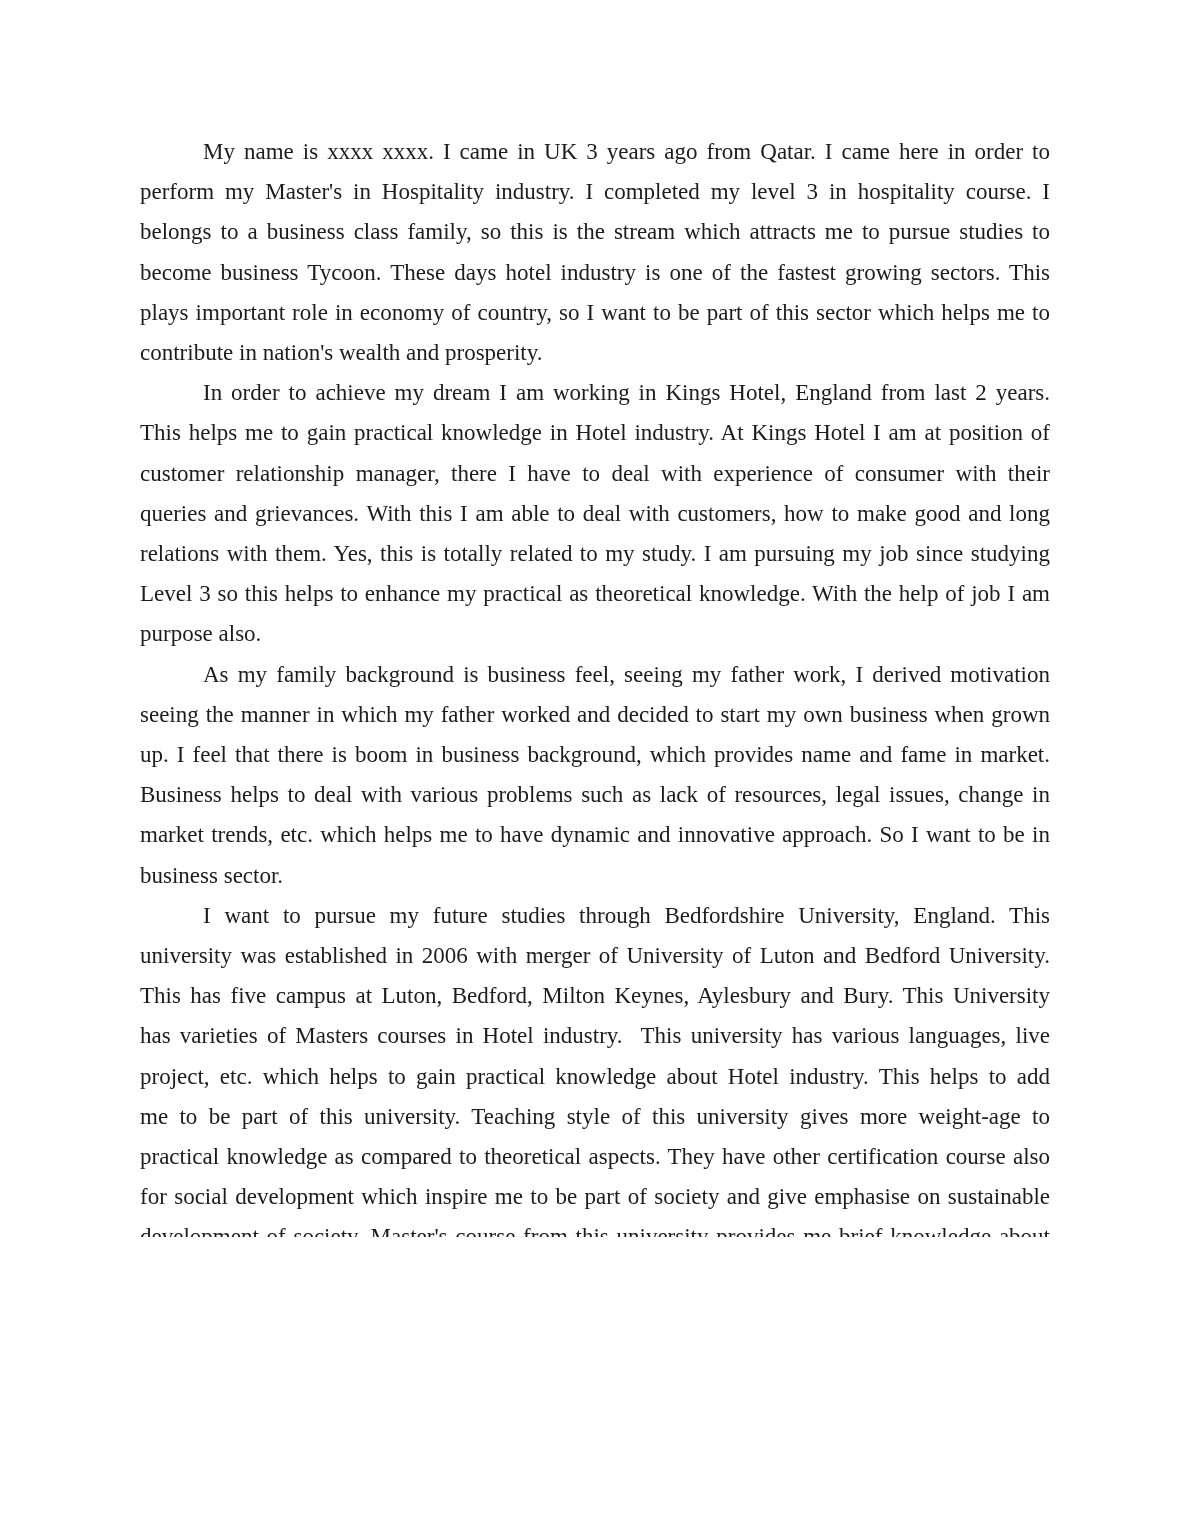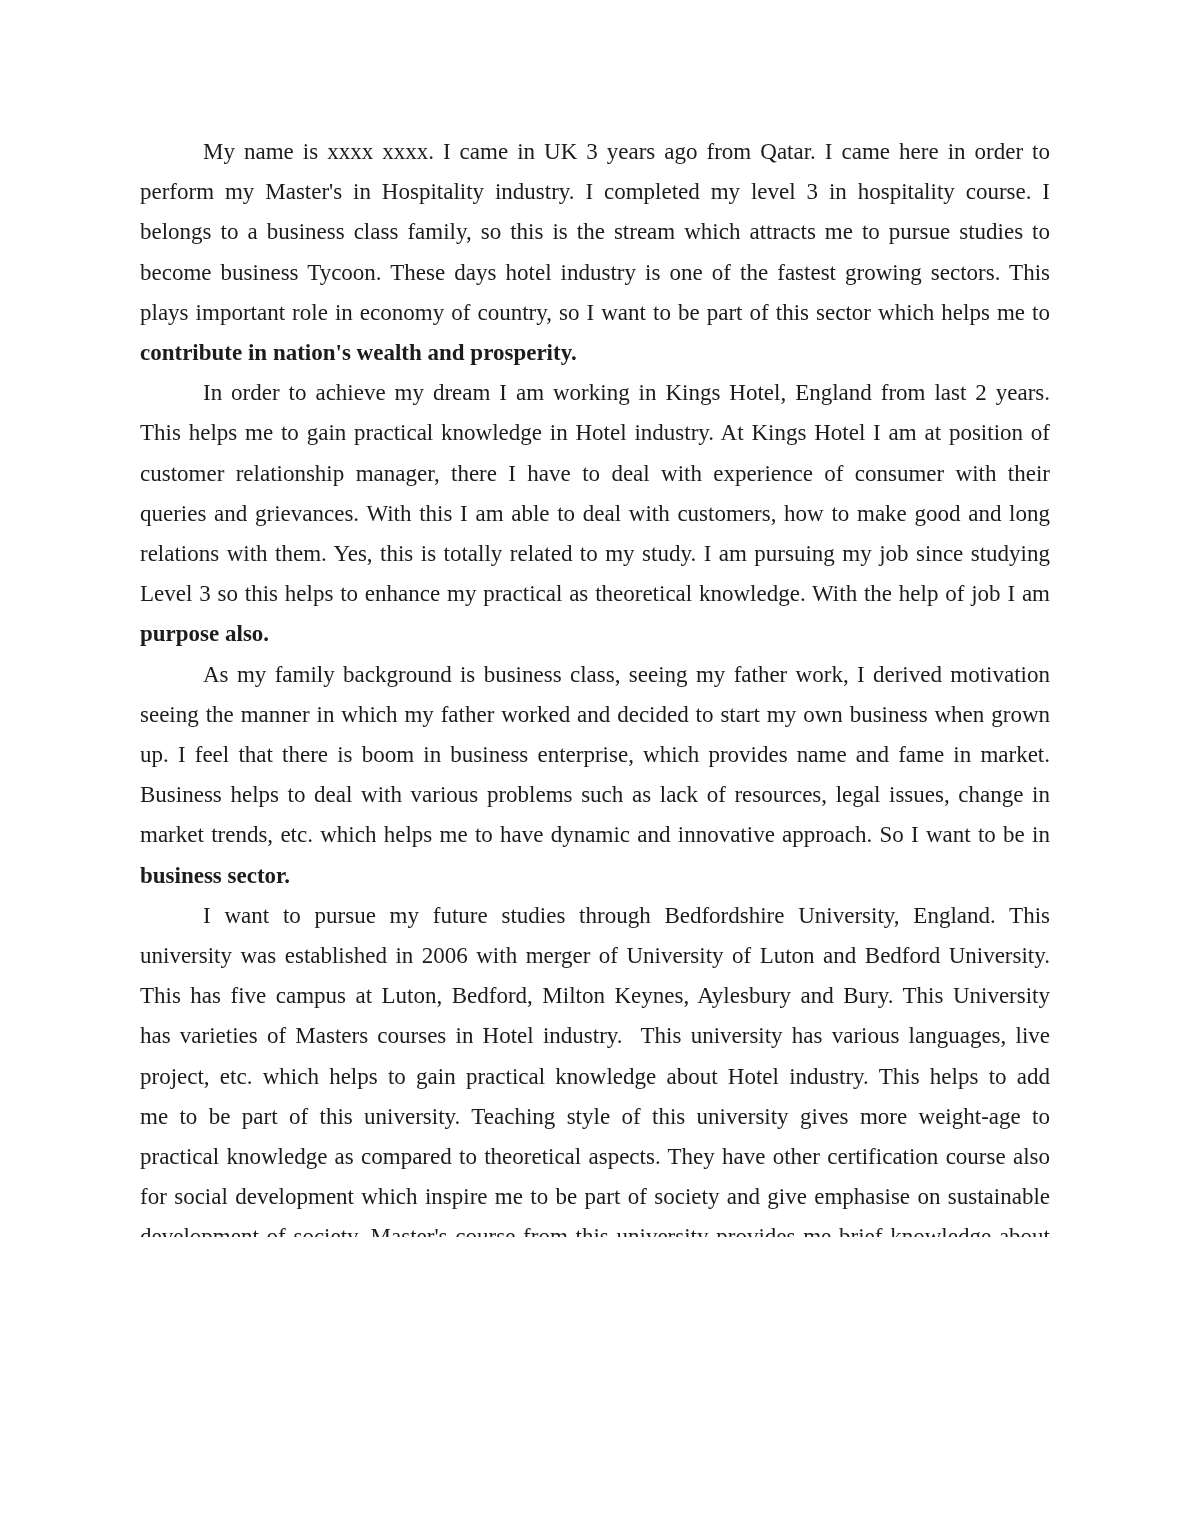--- a/index.html
+++ b/index.html
@@ -26,21 +26,20 @@
     line-height: 40.2px;
     text-align: justify;
     text-align-last: justify;
     white-space: pre-wrap;
   }
   .line.first {
     text-indent: 63px;
   }
   .line.plast {
     text-align-last: left;
-    font-weight: bold;
   }
 </style>
 </head>
 <body>
 
 <div class="page">
   <div>
       <div class="paragraph">
         <div class="line first">My name is xxxx xxxx. I came in UK 3 years ago from Qatar. I came here in order to</div>
         <div class="line">perform my Master's in Hospitality industry. I completed my level 3 in hospitality course. I</div>
@@ -52,23 +51,23 @@
       <div class="paragraph">
         <div class="line first">In order to achieve my dream I am working in Kings Hotel, England from last 2 years.</div>
         <div class="line">This helps me to gain practical knowledge in Hotel industry. At Kings Hotel I am at position of</div>
         <div class="line">customer relationship manager, there I have to deal with experience of consumer with their</div>
         <div class="line">queries and grievances. With this I am able to deal with customers, how to make good and long</div>
         <div class="line">relations with them. Yes, this is totally related to my study. I am pursuing my job since studying</div>
         <div class="line">Level 3 so this helps to enhance my practical as theoretical knowledge. With the help of job I am</div>
         <div class="line plast">purpose also.</div>
       </div>
       <div class="paragraph">
-        <div class="line first">As my family background is business class, seeing my father work, I derived motivation</div>
+        <div class="line first">As my family background is business feel, seeing my father work, I derived motivation</div>
         <div class="line">seeing the manner in which my father worked and decided to start my own business when grown</div>
-        <div class="line">up. I feel that there is boom in business enterprise, which provides name and fame in market.</div>
+        <div class="line">up. I feel that there is boom in business background, which provides name and fame in market.</div>
         <div class="line">Business helps to deal with various problems such as lack of resources, legal issues, change in</div>
         <div class="line">market trends, etc. which helps me to have dynamic and innovative approach. So I want to be in</div>
         <div class="line plast">business sector.</div>
       </div>
       <div class="paragraph">
         <div class="line first">I want to pursue my future studies through Bedfordshire University, England. This</div>
         <div class="line">university was established in 2006 with merger of University of Luton and Bedford University.</div>
         <div class="line">This has five campus at Luton, Bedford, Milton Keynes, Aylesbury and Bury. This University</div>
         <div class="line">has varieties of Masters courses in Hotel industry.  This university has various languages, live</div>
         <div class="line">project, etc. which helps to gain practical knowledge about Hotel industry. This helps to add</div>

